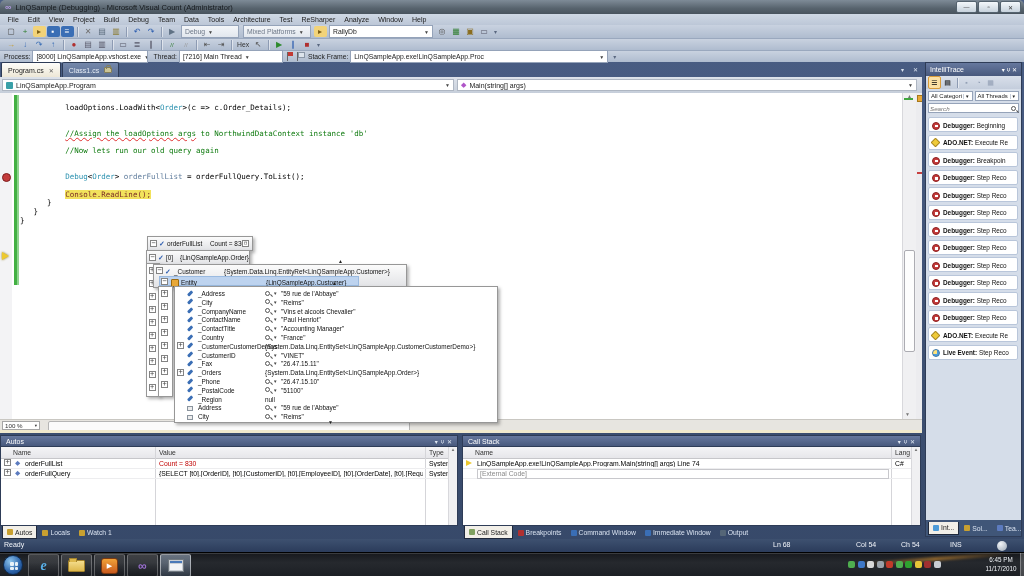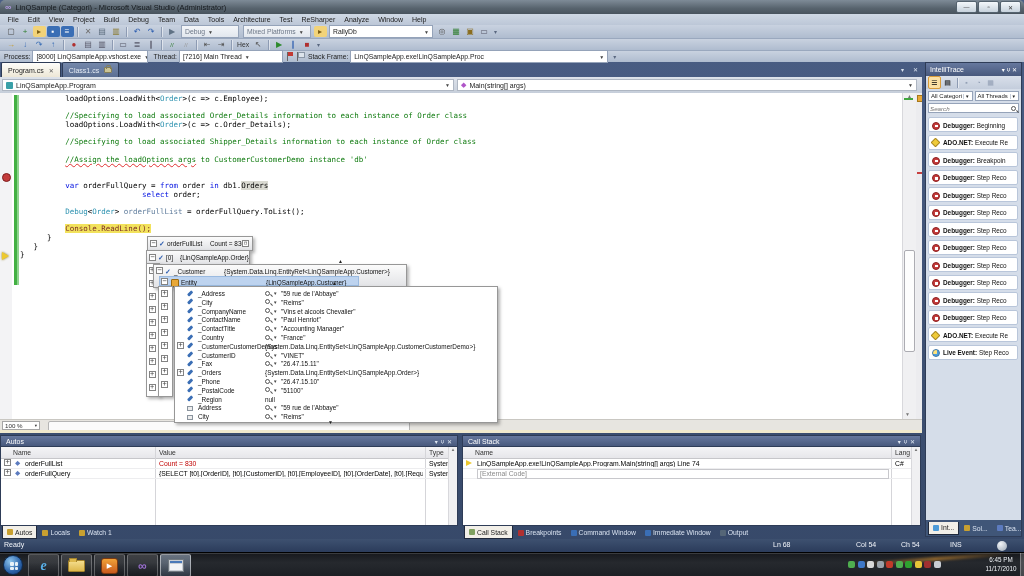--- a/index.html
+++ b/index.html
@@ -151,21 +151,21 @@
   #edgebtn{position:absolute;right:0;top:0;width:3px;height:24px;background:rgba(255,255,255,.18);border-left:1px solid rgba(255,255,255,.3)}
   .streak{position:absolute;left:860px;top:4px;width:150px;height:4px;background:linear-gradient(90deg,rgba(240,150,40,0),rgba(240,160,50,.5),rgba(240,150,40,0));transform:rotate(-4deg);filter:blur(1px)}
 </style>
 </head>
 <body>
 
 <div class="screen">
 
   <div id="titlebar" class="abs">
     <span class="vsico">∞</span>
-    <span>LinQSample (Categori) - Microsoft Visual Studio (Administrator)</span>
+    <span>LinQSample (Debugging) - Microsoft Visual Count (Administrator)</span>
     <div class="wbtns">
       <span class="wbtn">—</span>
       <span class="wbtn">▫</span>
       <span class="wbtn">✕</span>
     </div>
   </div>
 
   <div id="menubar" class="abs">
       <span class="mi">File</span>
       <span class="mi">Edit</span>
@@ -290,32 +290,28 @@
       <span style="color:#B055C8;font-size:7px;margin-right:3px">◆</span>
       <span>Main(string[] args)</span>
         <span class="ar">▼</span>
       </span>
   </div>
 
   <div id="editor" class="abs">
     <div id="bpmargin" class="abs"></div>
     <div id="chgbar" class="abs"></div>
     <div id="code">
-        <div class="cl"><span>          loadOptions.LoadWith&lt;</span><span class="ty">Order</span><span>&gt;(c =&gt; c.Employee);</span></div>
         <div class="cl">&nbsp;</div>
-        <div class="cl"><span class="cm">          //Specifying to load associated Order_Details information to each instance of Order class</span></div>
         <div class="cl"><span>          loadOptions.LoadWith&lt;</span><span class="ty">Order</span><span>&gt;(c =&gt; c.Order_Details);</span></div>
         <div class="cl">&nbsp;</div>
-        <div class="cl"><span class="cm">          //Specifying to load associated Shipper_Details information to each instance of Order class</span></div>
         <div class="cl">&nbsp;</div>
-        <div class="cl"><span>          </span><span class="cms">//Assign the loadOptions args</span><span class="cm"> to CustomerCustomerDemo instance 'db'</span></div>
+        <div class="cl"><span>          </span><span class="cms">//Assign the loadOptions args</span><span class="cm"> to NorthwindDataContext instance 'db'</span></div>
         <div class="cl">&nbsp;</div>
+        <div class="cl"><span class="cm">          //Now lets run our old query again</span></div>
         <div class="cl">&nbsp;</div>
-        <div class="cl"><span>          </span><span class="k">var</span><span> orderFullQuery = </span><span class="k">from</span><span> order </span><span class="k">in</span><span> db1.</span><span class="hl">Orders</span></div>
-        <div class="cl"><span>                           </span><span class="k">select</span><span> order;</span></div>
         <div class="cl">&nbsp;</div>
         <div class="cl"><span>          </span><span class="ty">Debug</span><span>&lt;</span><span class="ty">Order</span><span>&gt; </span><span class="id2">orderFullList</span><span> = orderFullQuery.ToList();</span></div>
         <div class="cl">&nbsp;</div>
         <div class="cl"><span>          </span><span class="cur">Console.ReadLine();</span></div>
         <div class="cl"><span>      }</span></div>
         <div class="cl"><span>   }</span></div>
         <div class="cl"><span>}</span></div>
       </div>
     <div id="vscroll" class="abs">▲</div>
     <span class="abs" style="left:905px;top:318px;font-size:5px;color:#777">▼</span>

